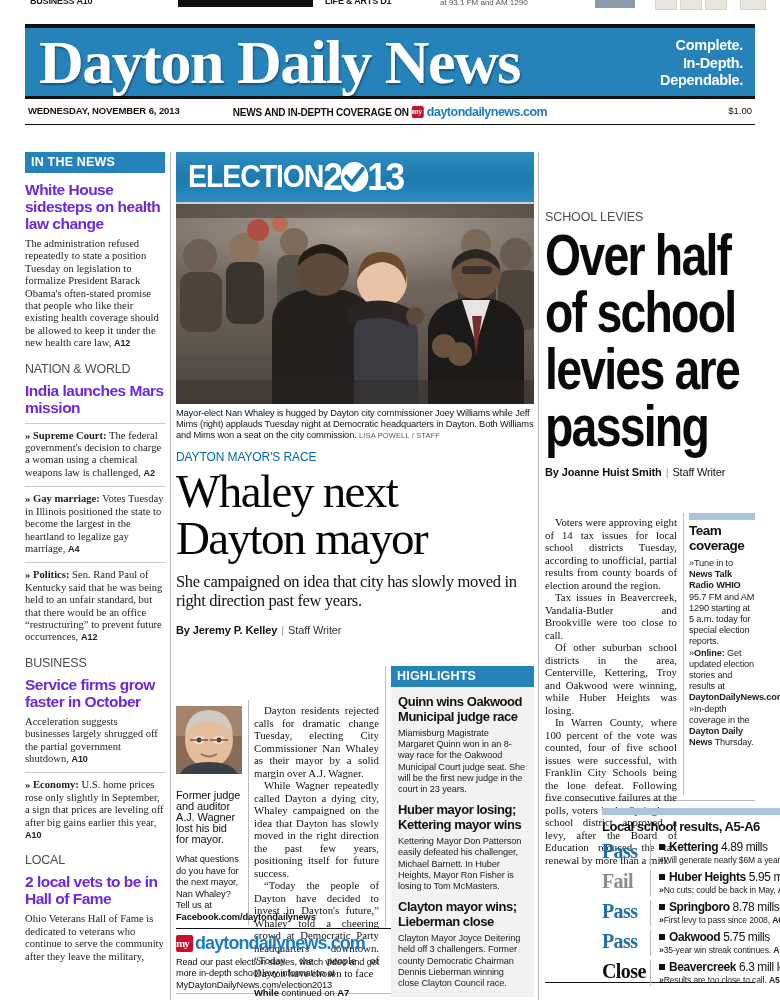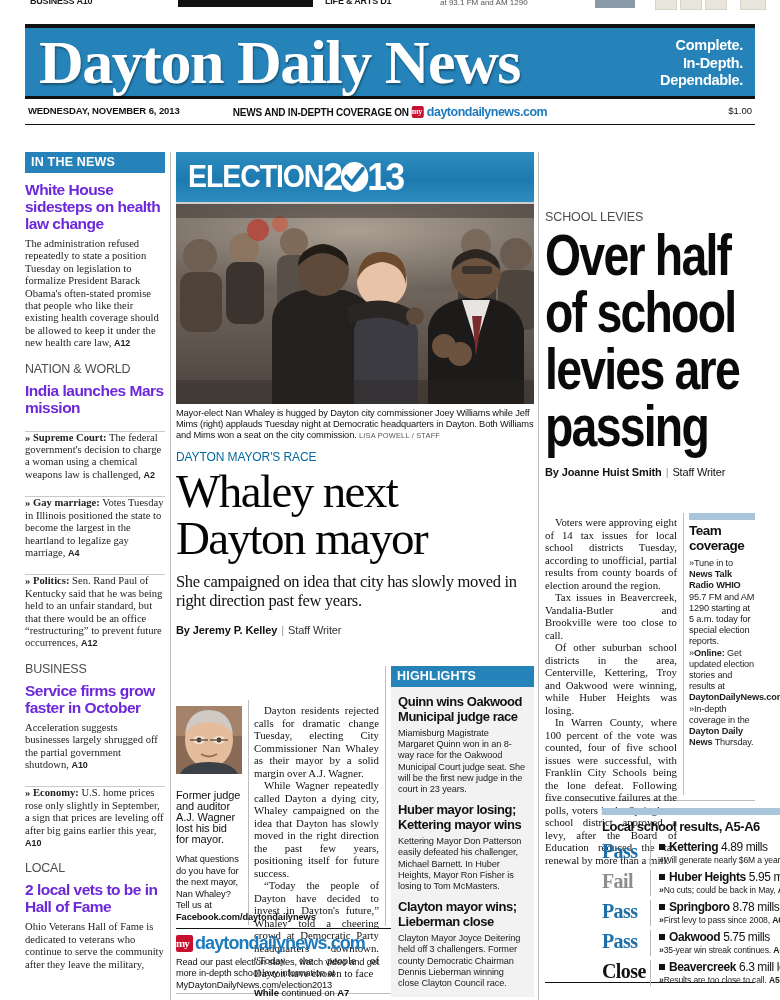--- a/index.html
+++ b/index.html
@@ -51,21 +51,21 @@
   .rail-head{background:#2583b9;color:#fff;font-size:12.5px;font-weight:bold;
     padding:3px 6px 4px;letter-spacing:.2px;}
   .kicker{font-size:12.5px;color:#4d4d4d;letter-spacing:-.2px;margin-top:12px;
     font-weight:normal;}
   .rail-hl{font-size:15.5px;font-weight:bold;line-height:17px;letter-spacing:-.5px;
     margin-top:6px;color:#6d28d9;}
   .rail-body{font-family:"Liberation Serif",serif;font-size:10.6px;line-height:12.4px;
     color:#222;margin-top:6px;text-align:left;}
   .rail-body b{font-family:"Liberation Sans",sans-serif;font-size:9px;letter-spacing:-.1px;}
   .brief{font-family:"Liberation Serif",serif;font-size:10.6px;line-height:12.4px;
-    color:#222;margin-top:15px;border-top:1px solid #c9c9c9;}
+    color:#222;padding-top:6px;margin-top:7px;border-top:1px solid #c9c9c9;}
   .brief .bl{font-weight:bold;}
   .brief .arw{font-weight:bold;}
   .brief b.pg{font-family:"Liberation Sans",sans-serif;font-size:9px;}
 
   
   .center{position:absolute;left:176px;top:152px;width:358px;}
   .elbanner{position:relative;width:358px;height:50px;
     background:linear-gradient(180deg,#2d8cc0 0%,#1d7ab0 55%,#2d8cc0 100%);
     border-bottom:2px solid #cfcfcf;overflow:hidden;}
   .elbanner .eltxt{position:absolute;left:12px;top:4px;font-size:31px;font-weight:bold;

